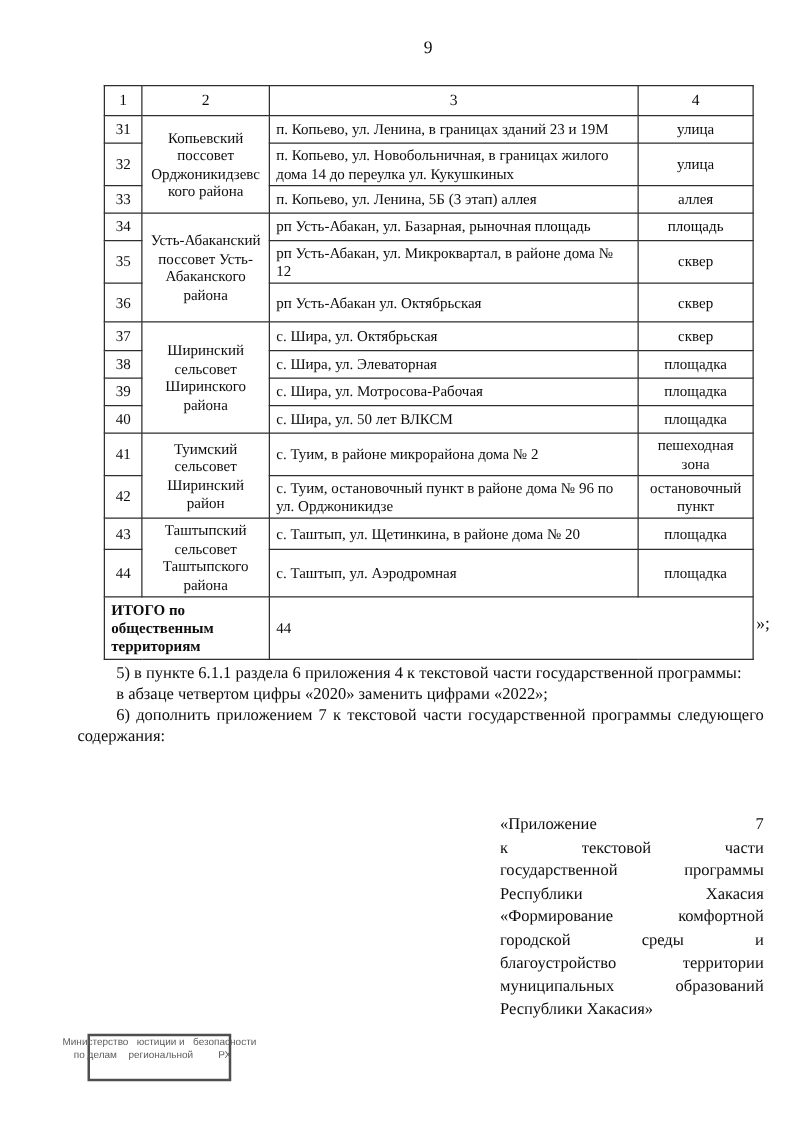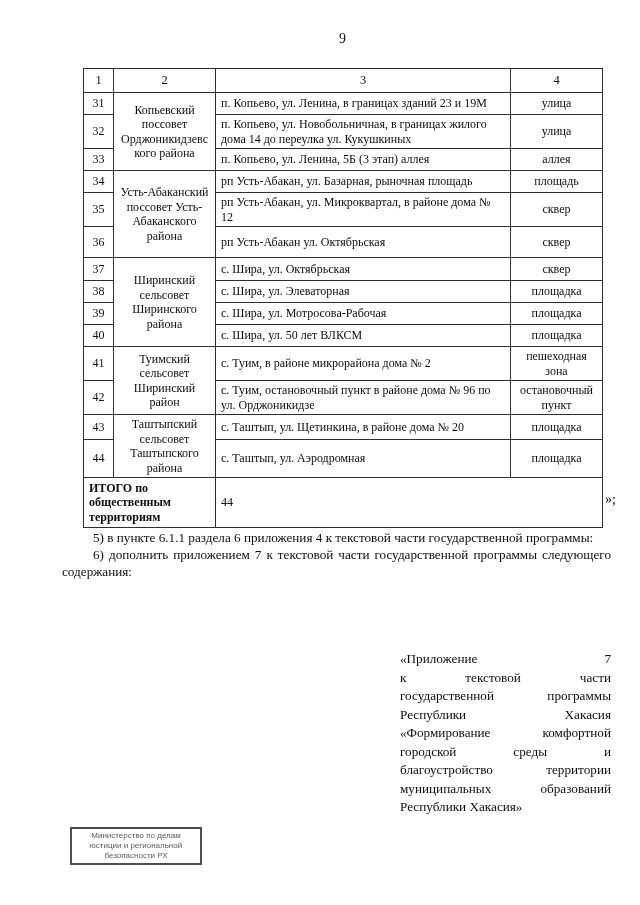--- a/index.html
+++ b/index.html
@@ -33,23 +33,23 @@
     font-size:13.2px; line-height:17px; text-align:justify;
   }
   .body-text p { margin:0; text-indent:31px; }
   .appendix {
     position:absolute; left:400px; top:650px; width:211px;
     font-size:13.2px; line-height:18.5px;
   }
   .appendix .apx-line { text-align:justify; text-align-last:justify; }
   .appendix .apx-line:last-child { text-align-last:left; }
   .stamp {
-    position:absolute; left:70px; top:827px; width:132px; height:38px;
+    position:absolute; left:70px; top:827px; width:115px; height:38px;
     border:2px solid #4e4e4e; box-sizing:border-box;
-    display:flex; flex-direction:column; justify-content:center;
+    display:flex; justify-content:center;
     text-align:center; font-family:"Liberation Sans", sans-serif;
     font-size:8px; line-height:10px; color:#5c5c5c;
   }
 </style>
 </head>
 <body>
 
 <div class="page-number">9</div>
 
 <div class="table-wrap">
@@ -147,20 +147,21 @@
           <td class="total-value" colspan="2">44</td>
         </tr>
       </tbody>
   </table>
 </div>
 
 <div class="close-marker">»;</div>
 
 <div class="body-text" id="body-text">
     <p>5) в пункте 6.1.1 раздела 6 приложения 4 к текстовой части государственной программы:</p>
+    <p>в абзаце четвертом цифры «2020» заменить цифрами «2022»;</p>
     <p>6) дополнить приложением 7 к текстовой части государственной программы следующего содержания:</p>
   </div>
 
 <div class="appendix" id="appendix">
     <div class="apx-line">«Приложение 7</div>
     <div class="apx-line">к текстовой части</div>
     <div class="apx-line">государственной программы</div>
     <div class="apx-line">Республики Хакасия</div>
     <div class="apx-line">«Формирование комфортной</div>
     <div class="apx-line">городской среды и</div>

